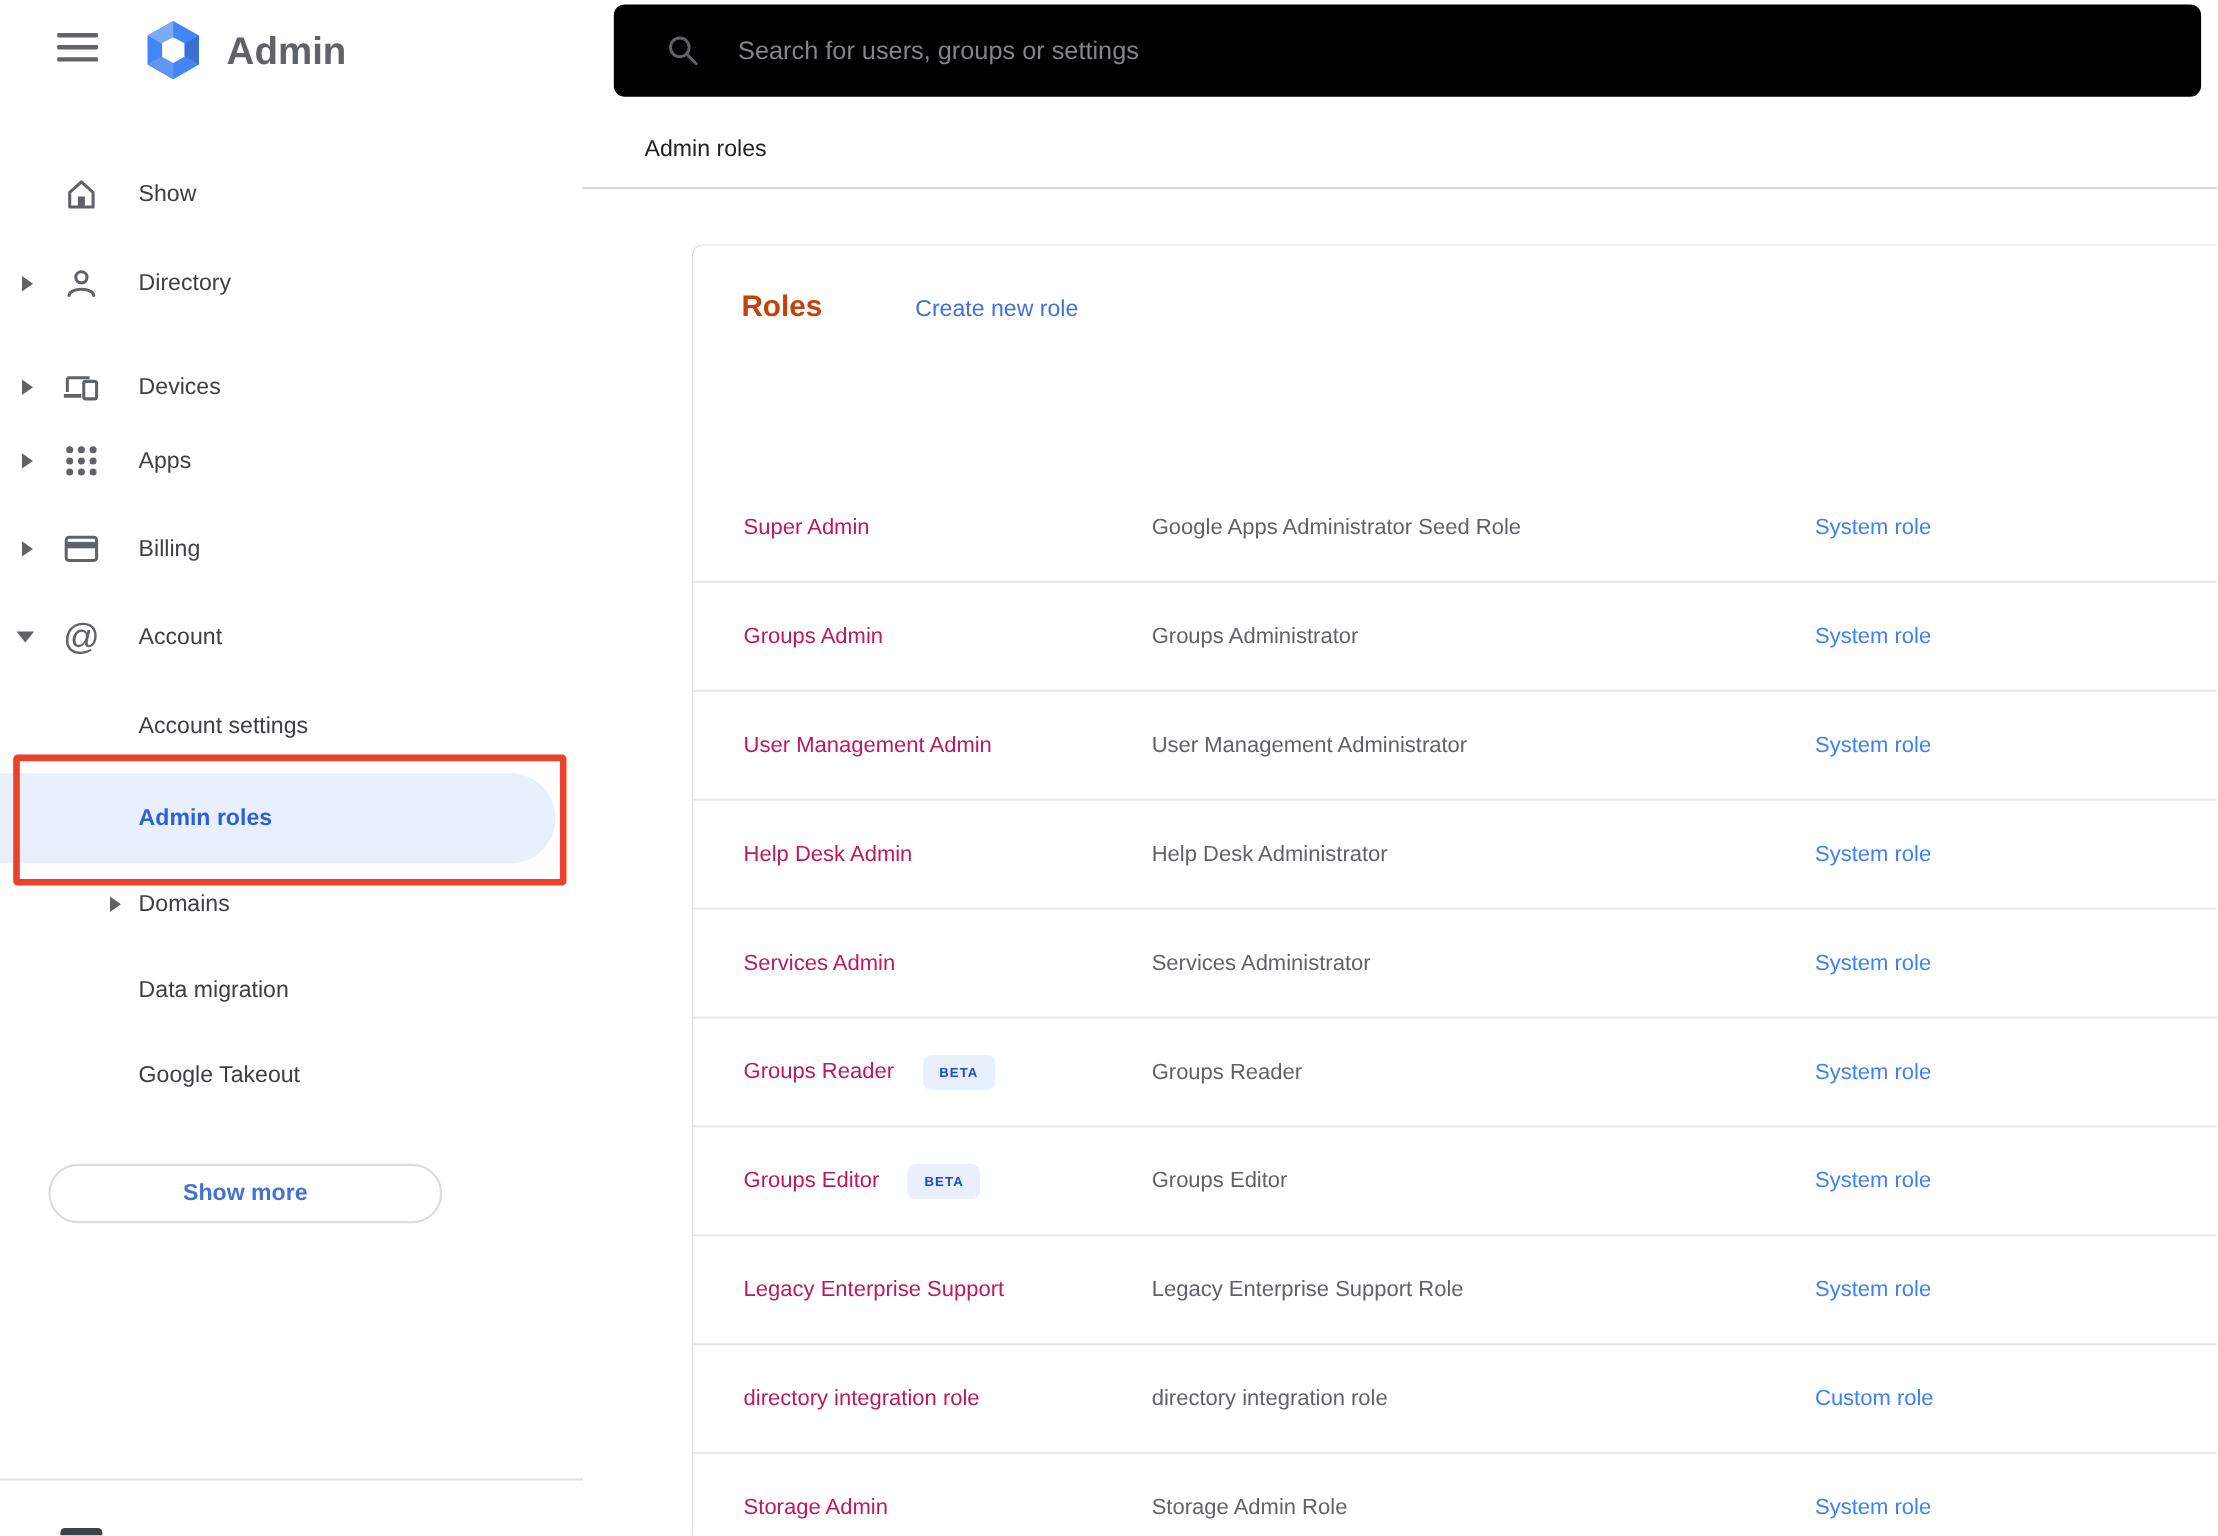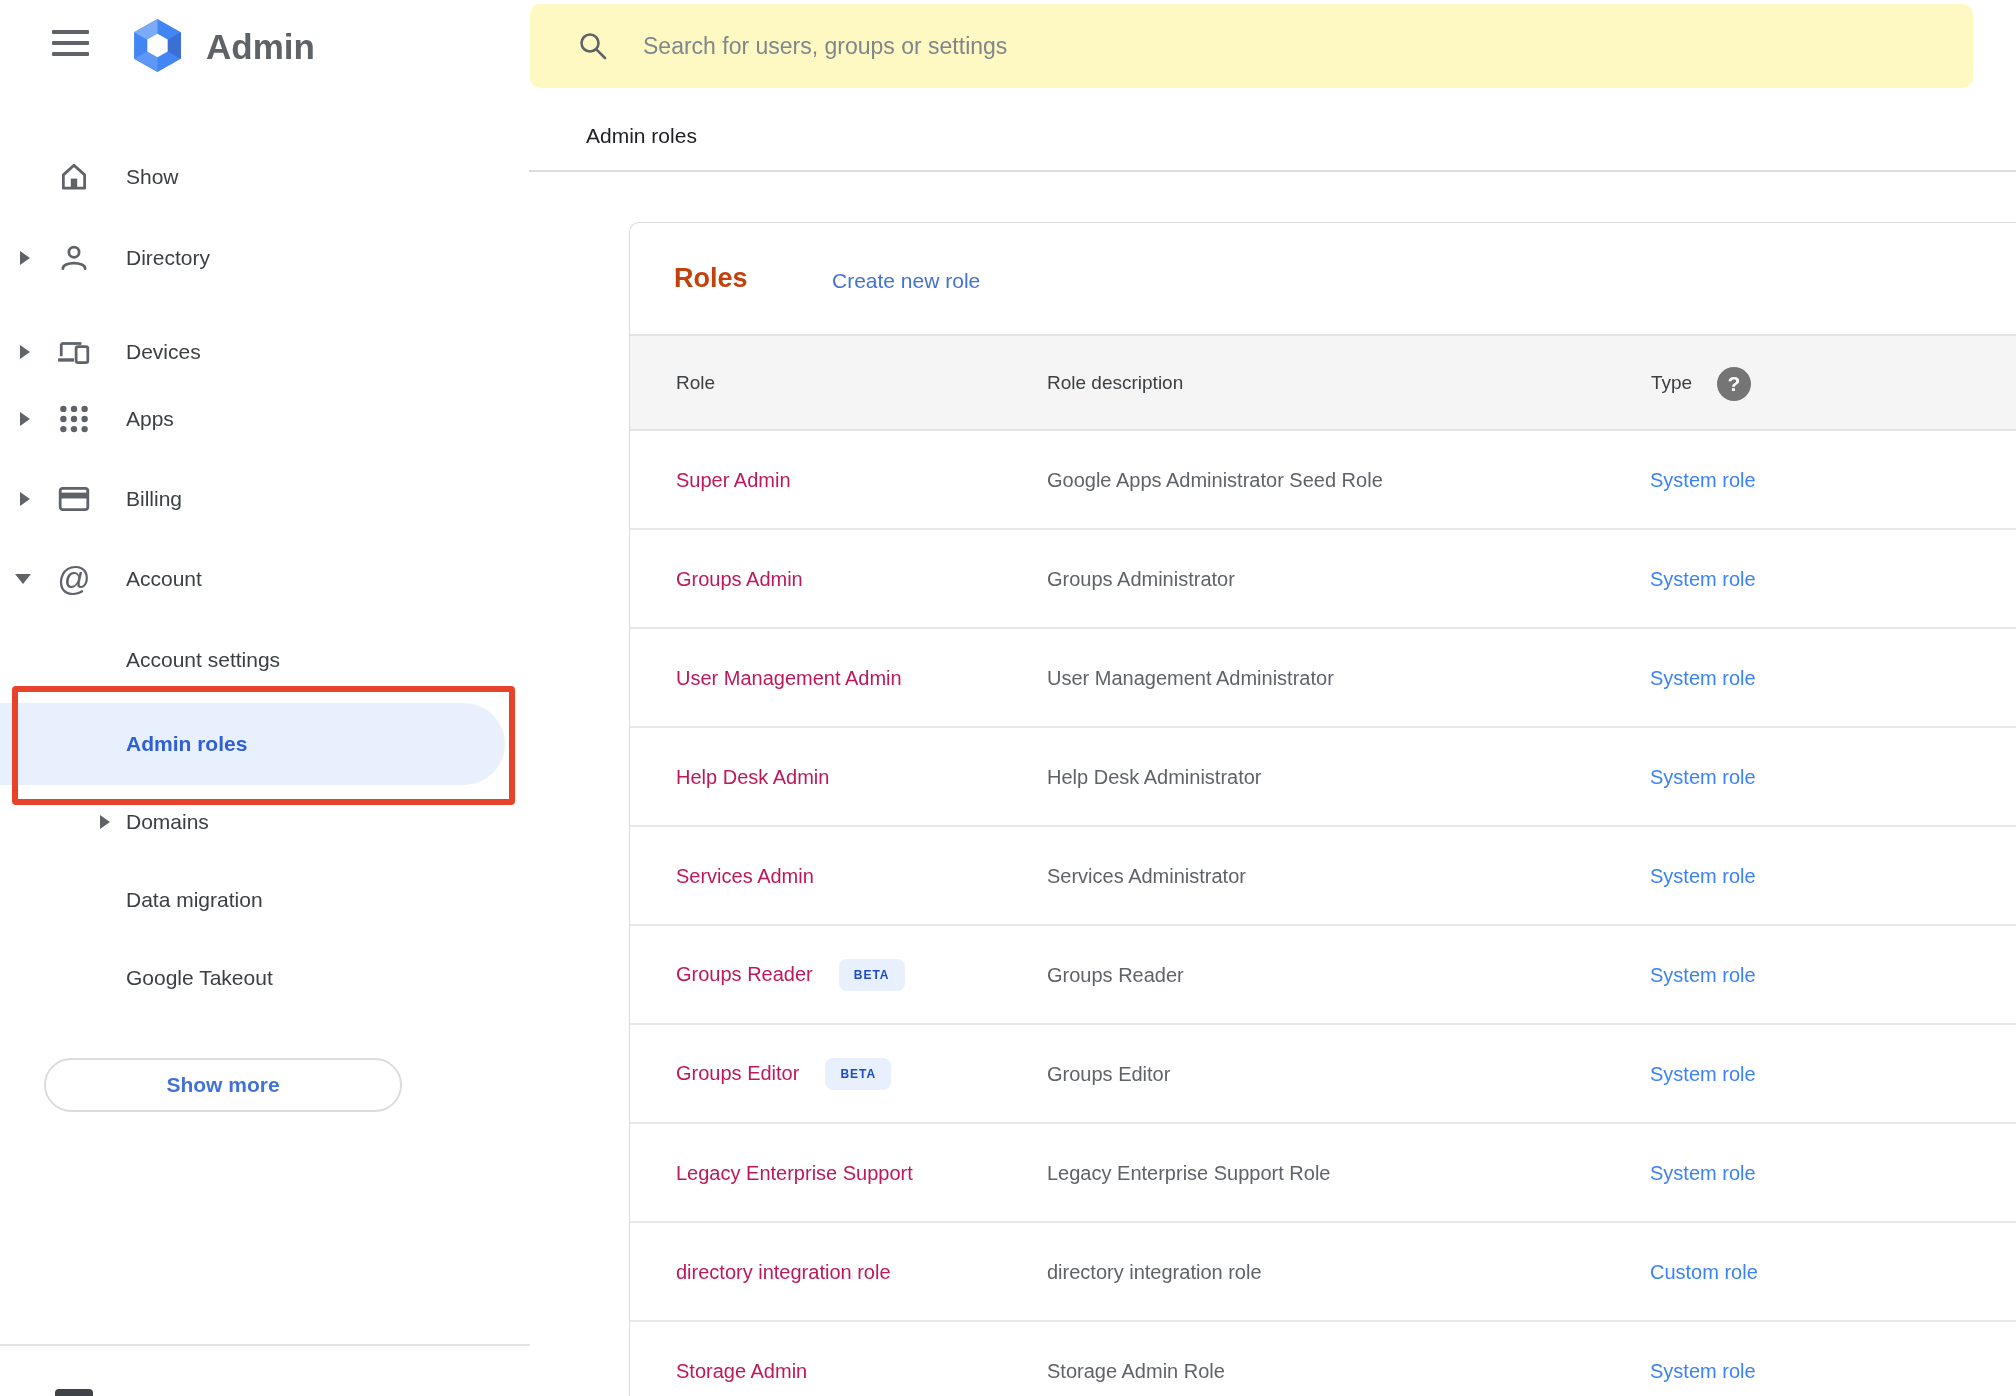--- a/index.html
+++ b/index.html
@@ -33,22 +33,22 @@
   .annotation-box { position:absolute; left:12px; top:686px; width:503px; height:119px;
                     border:6px solid #e8432a; border-radius:4px; z-index:3; pointer-events:none; }
   .show-more { position:absolute; left:44px; top:1058px; width:358px; height:54px;
                border:2px solid #dadce0; border-radius:27px; background:#fff;
                display:flex; align-items:center; justify-content:center;
                font-size:21px; font-weight:bold; color:#4272d8; cursor:pointer; }
   .sidebar-bottom-divider { position:absolute; left:0; top:1344px; width:530px; height:2px; background:#e4e4e4; }
   .clipped-icon { position:absolute; left:55px; top:1389px; width:38px; height:8px;
                   background:#3f4246; border-radius:4px 4px 0 0; }
   
-  .searchbar { position:absolute; left:530px; top:4px; width:1443px; height:84px;
-               background:#fef9c3; border-radius:10px; cursor:text; }
+  .searchbar { position:absolute; left:558px; top:4px; width:1443px; height:84px;
+               background:#000000; border-radius:10px; cursor:text; }
   .search-icon { position:absolute; left:47px; top:26px; }
   .search-placeholder { position:absolute; left:113px; top:50%; transform:translateY(-50%);
                         font-size:23px; color:#80868b; white-space:nowrap; }
   .breadcrumb { position:absolute; left:586px; top:124px; font-size:21px; color:#202124; }
   .top-divider { position:absolute; left:529px; top:170px; width:1487px; height:2px; background:#dcdcdd; }
   
   .card { position:absolute; left:629px; top:222px; width:1387px; height:1174px;
           background:#fff; border-top:1px solid #dadce0; border-left:1px solid #dadce0;
           border-radius:10px 0 0 0; overflow:hidden; }
   .card-title { position:absolute; left:44px; top:40px; font-size:27px; font-weight:bold; color:#c2410c; }
@@ -198,26 +198,20 @@
     <span class="search-placeholder">Search for users, groups or settings</span>
   </div>
 
   <div class="breadcrumb">Admin roles</div>
   <div class="top-divider"></div>
 
   <div class="card">
     <div class="card-title">Roles</div>
     <div class="create-link">Create new role</div>
 
-    <div class="thead">
-      <span class="th th-role">Role</span>
-      <span class="th th-desc">Role description</span>
-      <span class="th th-type">Type</span>
-      <span class="help-icon">?</span>
-    </div>
 
     <div class="rows">
 
       <div class="t-row">
         <span class="cell cell-role">
             <a class="role-link">Super Admin</a>
           </span>
         <span class="cell cell-desc">Google Apps Administrator Seed Role</span>
         <span class="cell cell-type">System role</span>
       </div>

